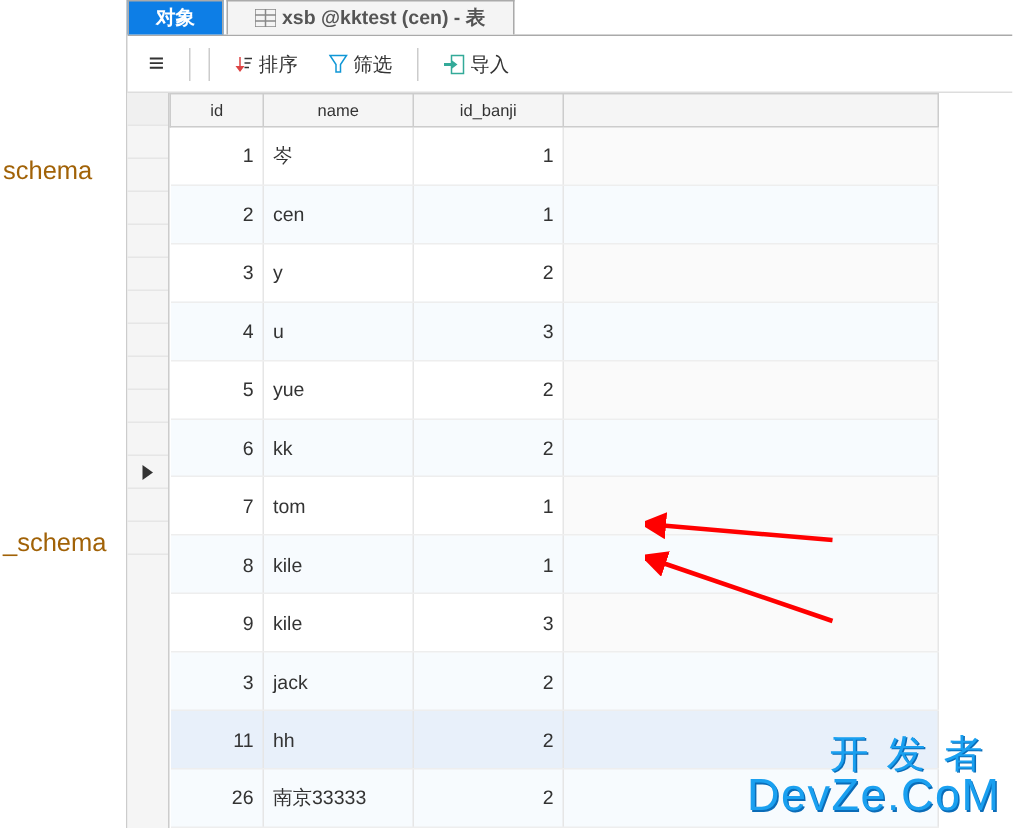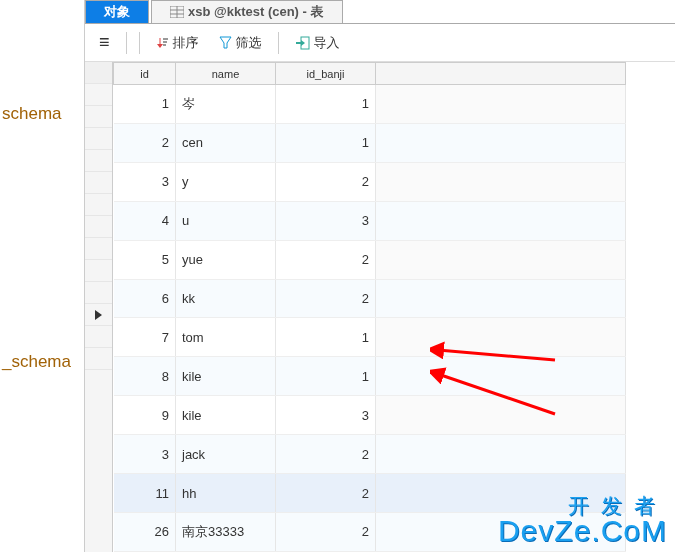--- a/index.html
+++ b/index.html
@@ -138,21 +138,21 @@
       pointer-events: none;
     }
     .watermark {
       position: absolute;
       right: 8px;
       bottom: 4px;
       text-align: right;
     }
     .wm-line1 {
       color: #1aa0f0;
-      font-size: 21px;
+      font-size: 26px;
       letter-spacing: 12px;
       font-weight: 400;
       text-shadow: 1px 1px 0 #0a6cb8;
     }
     .wm-line2 {
       color: #1aa0f0;
       font-size: 30px;
       font-weight: normal;
       letter-spacing: 1px;
       text-shadow: 1px 1px 0 #0a6cb8;

